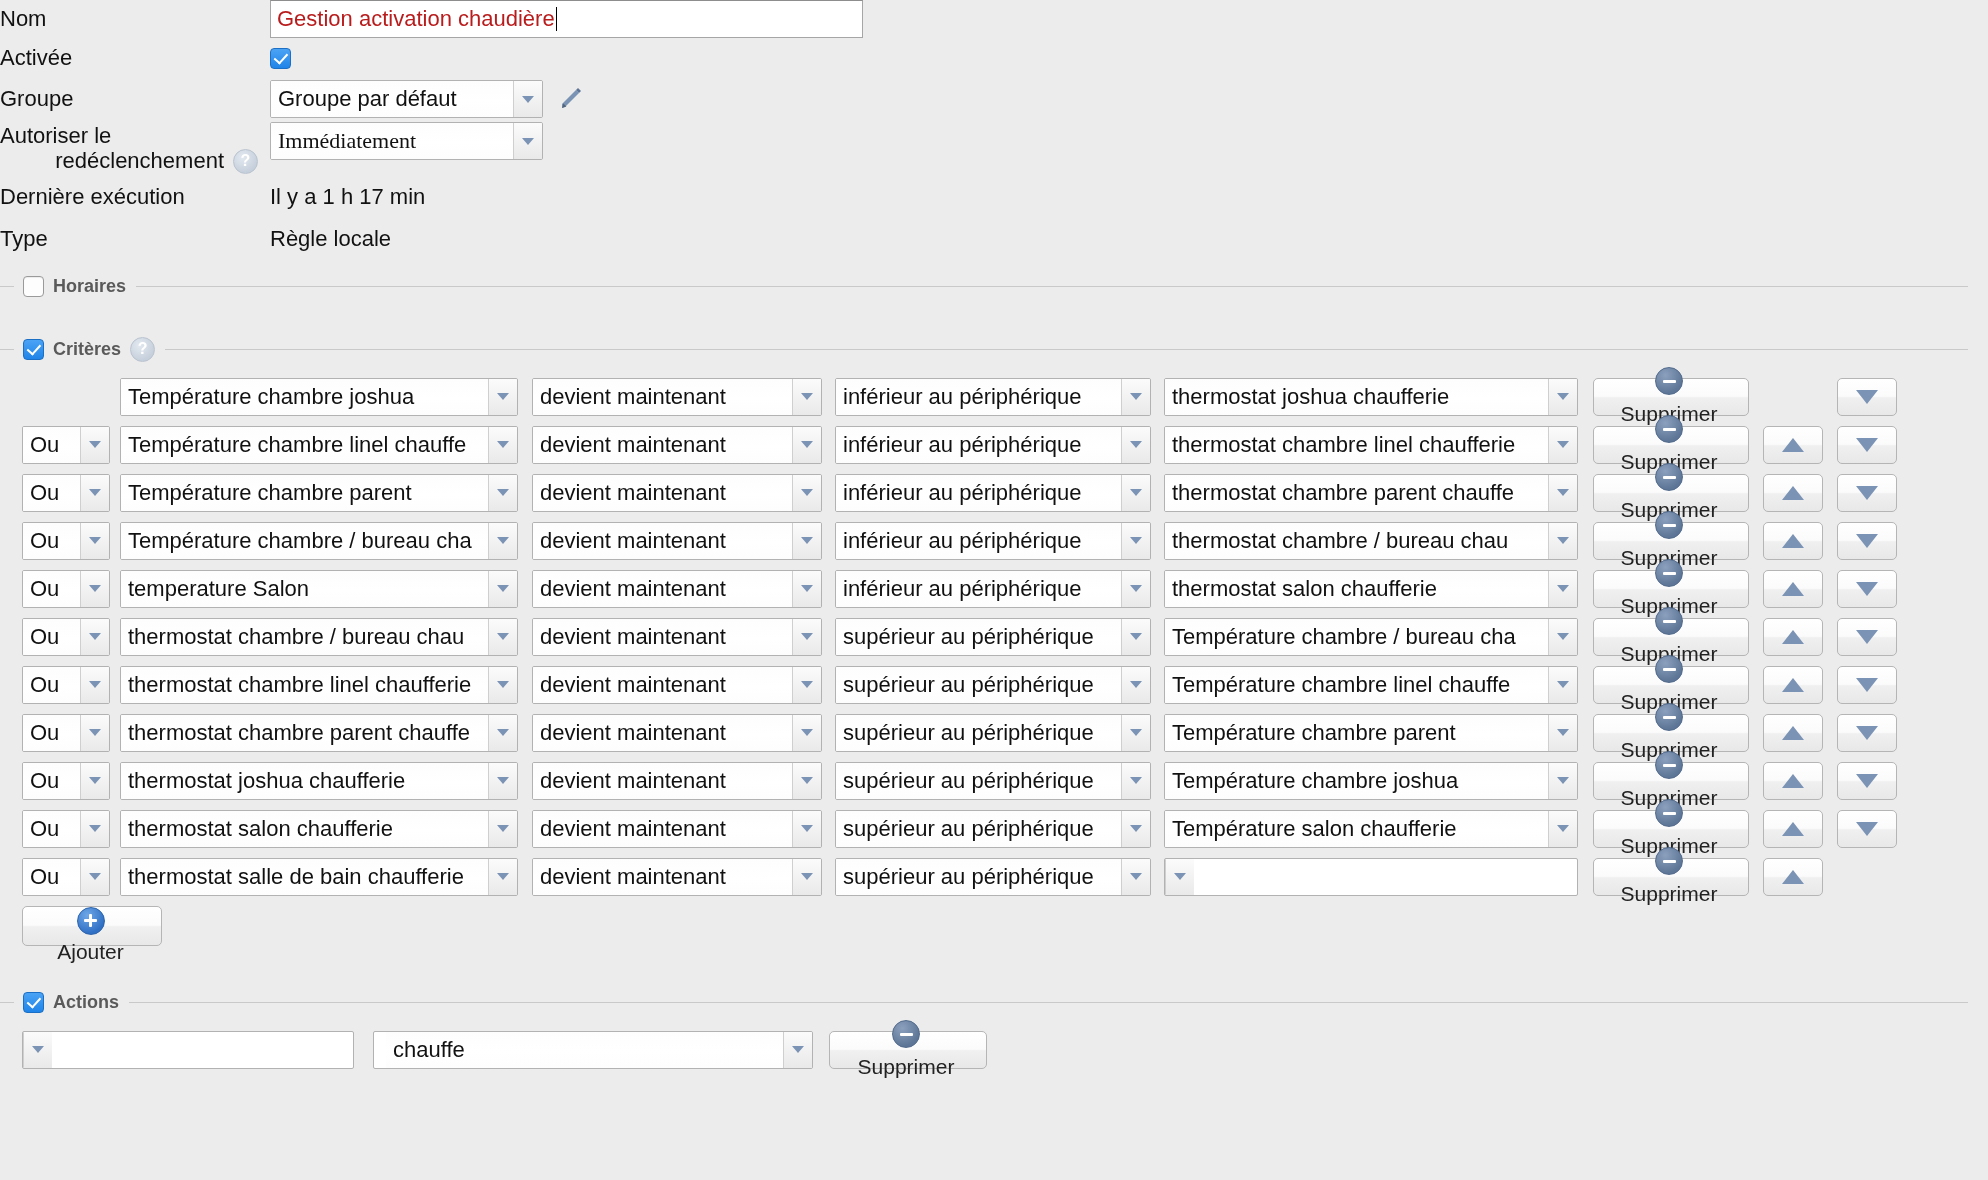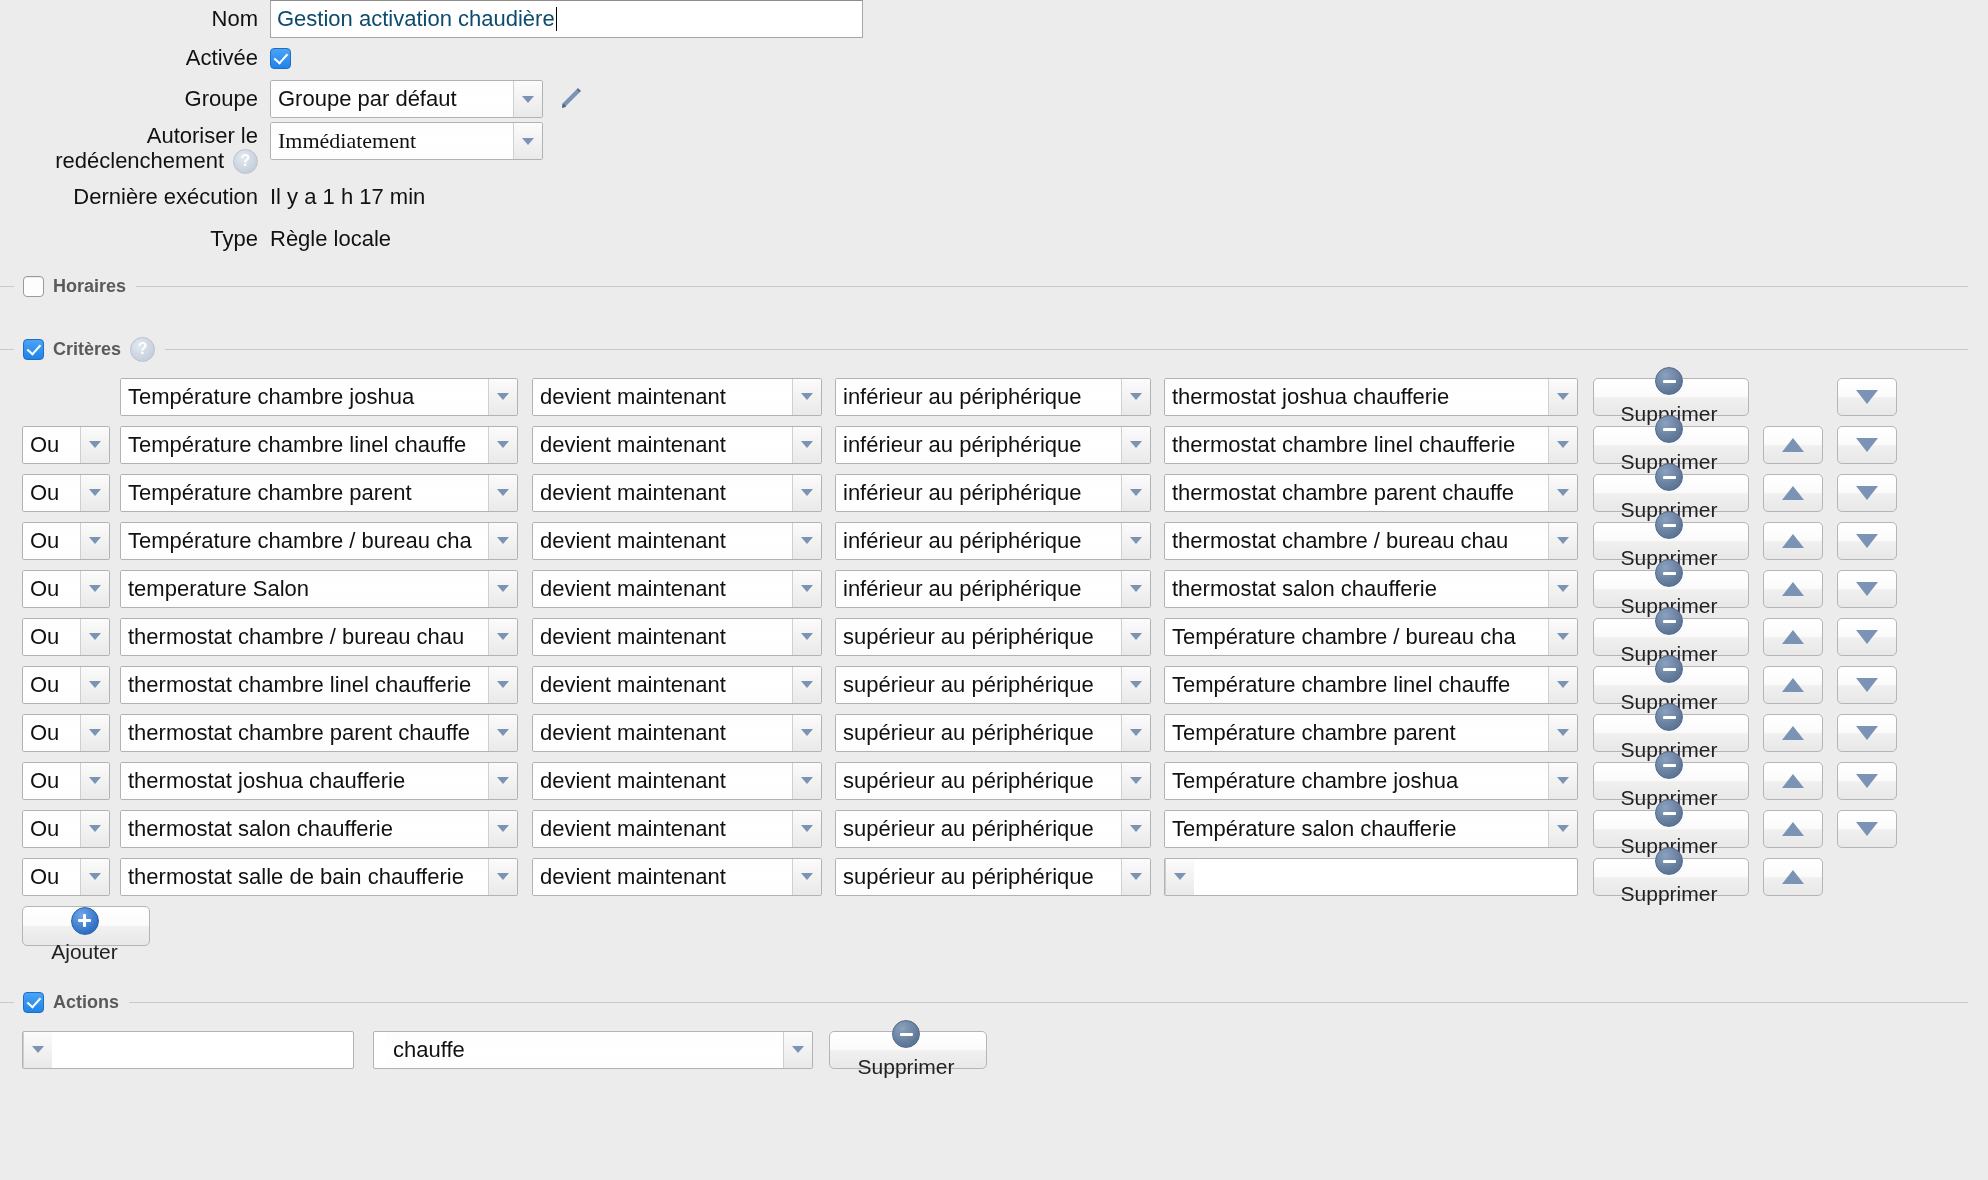--- a/index.html
+++ b/index.html
@@ -19,36 +19,36 @@
 
   
   .form-area { padding: 0 0 0 0; }
   .form-row {
     display: flex;
     align-items: center;
     min-height: 34px;
   }
   .form-label {
     width: 258px;
-    text-align: right;
+    text-align: left;
     padding-right: 12px;
     font-size: 22px;
     color: #111;
     line-height: 1.15;
   }
   .form-label.two-line { line-height: 1.12; }
 
   .text-input {
     height: 38px;
     border: 1px solid #a6a6a6;
     border-top-color: #8d8d8d;
     background: #ffffff;
     font-family: "Liberation Sans", sans-serif;
     font-size: 22px;
-    color: #0c4a6e;
+    color: #b91c1c;
     padding: 0 6px;
     box-sizing: border-box;
     outline: none;
     display: flex;
     align-items: center;
     position: relative;
   }
   .text-input .caret {
     display: inline-block;
     width: 1px;
@@ -254,21 +254,21 @@
   }
   .tri-down {
     width: 0; height: 0;
     border-left: 11px solid transparent;
     border-right: 11px solid transparent;
     border-top: 14px solid #7b93b4;
   }
 
   .btn-add {
     margin-left: 22px;
-    width: 128px;
+    width: 140px;
     height: 40px;
     justify-content: flex-start;
     padding-left: 7px;
     gap: 5px;
   }
 
   
   .actions-row {
     display: flex;
     align-items: center;

